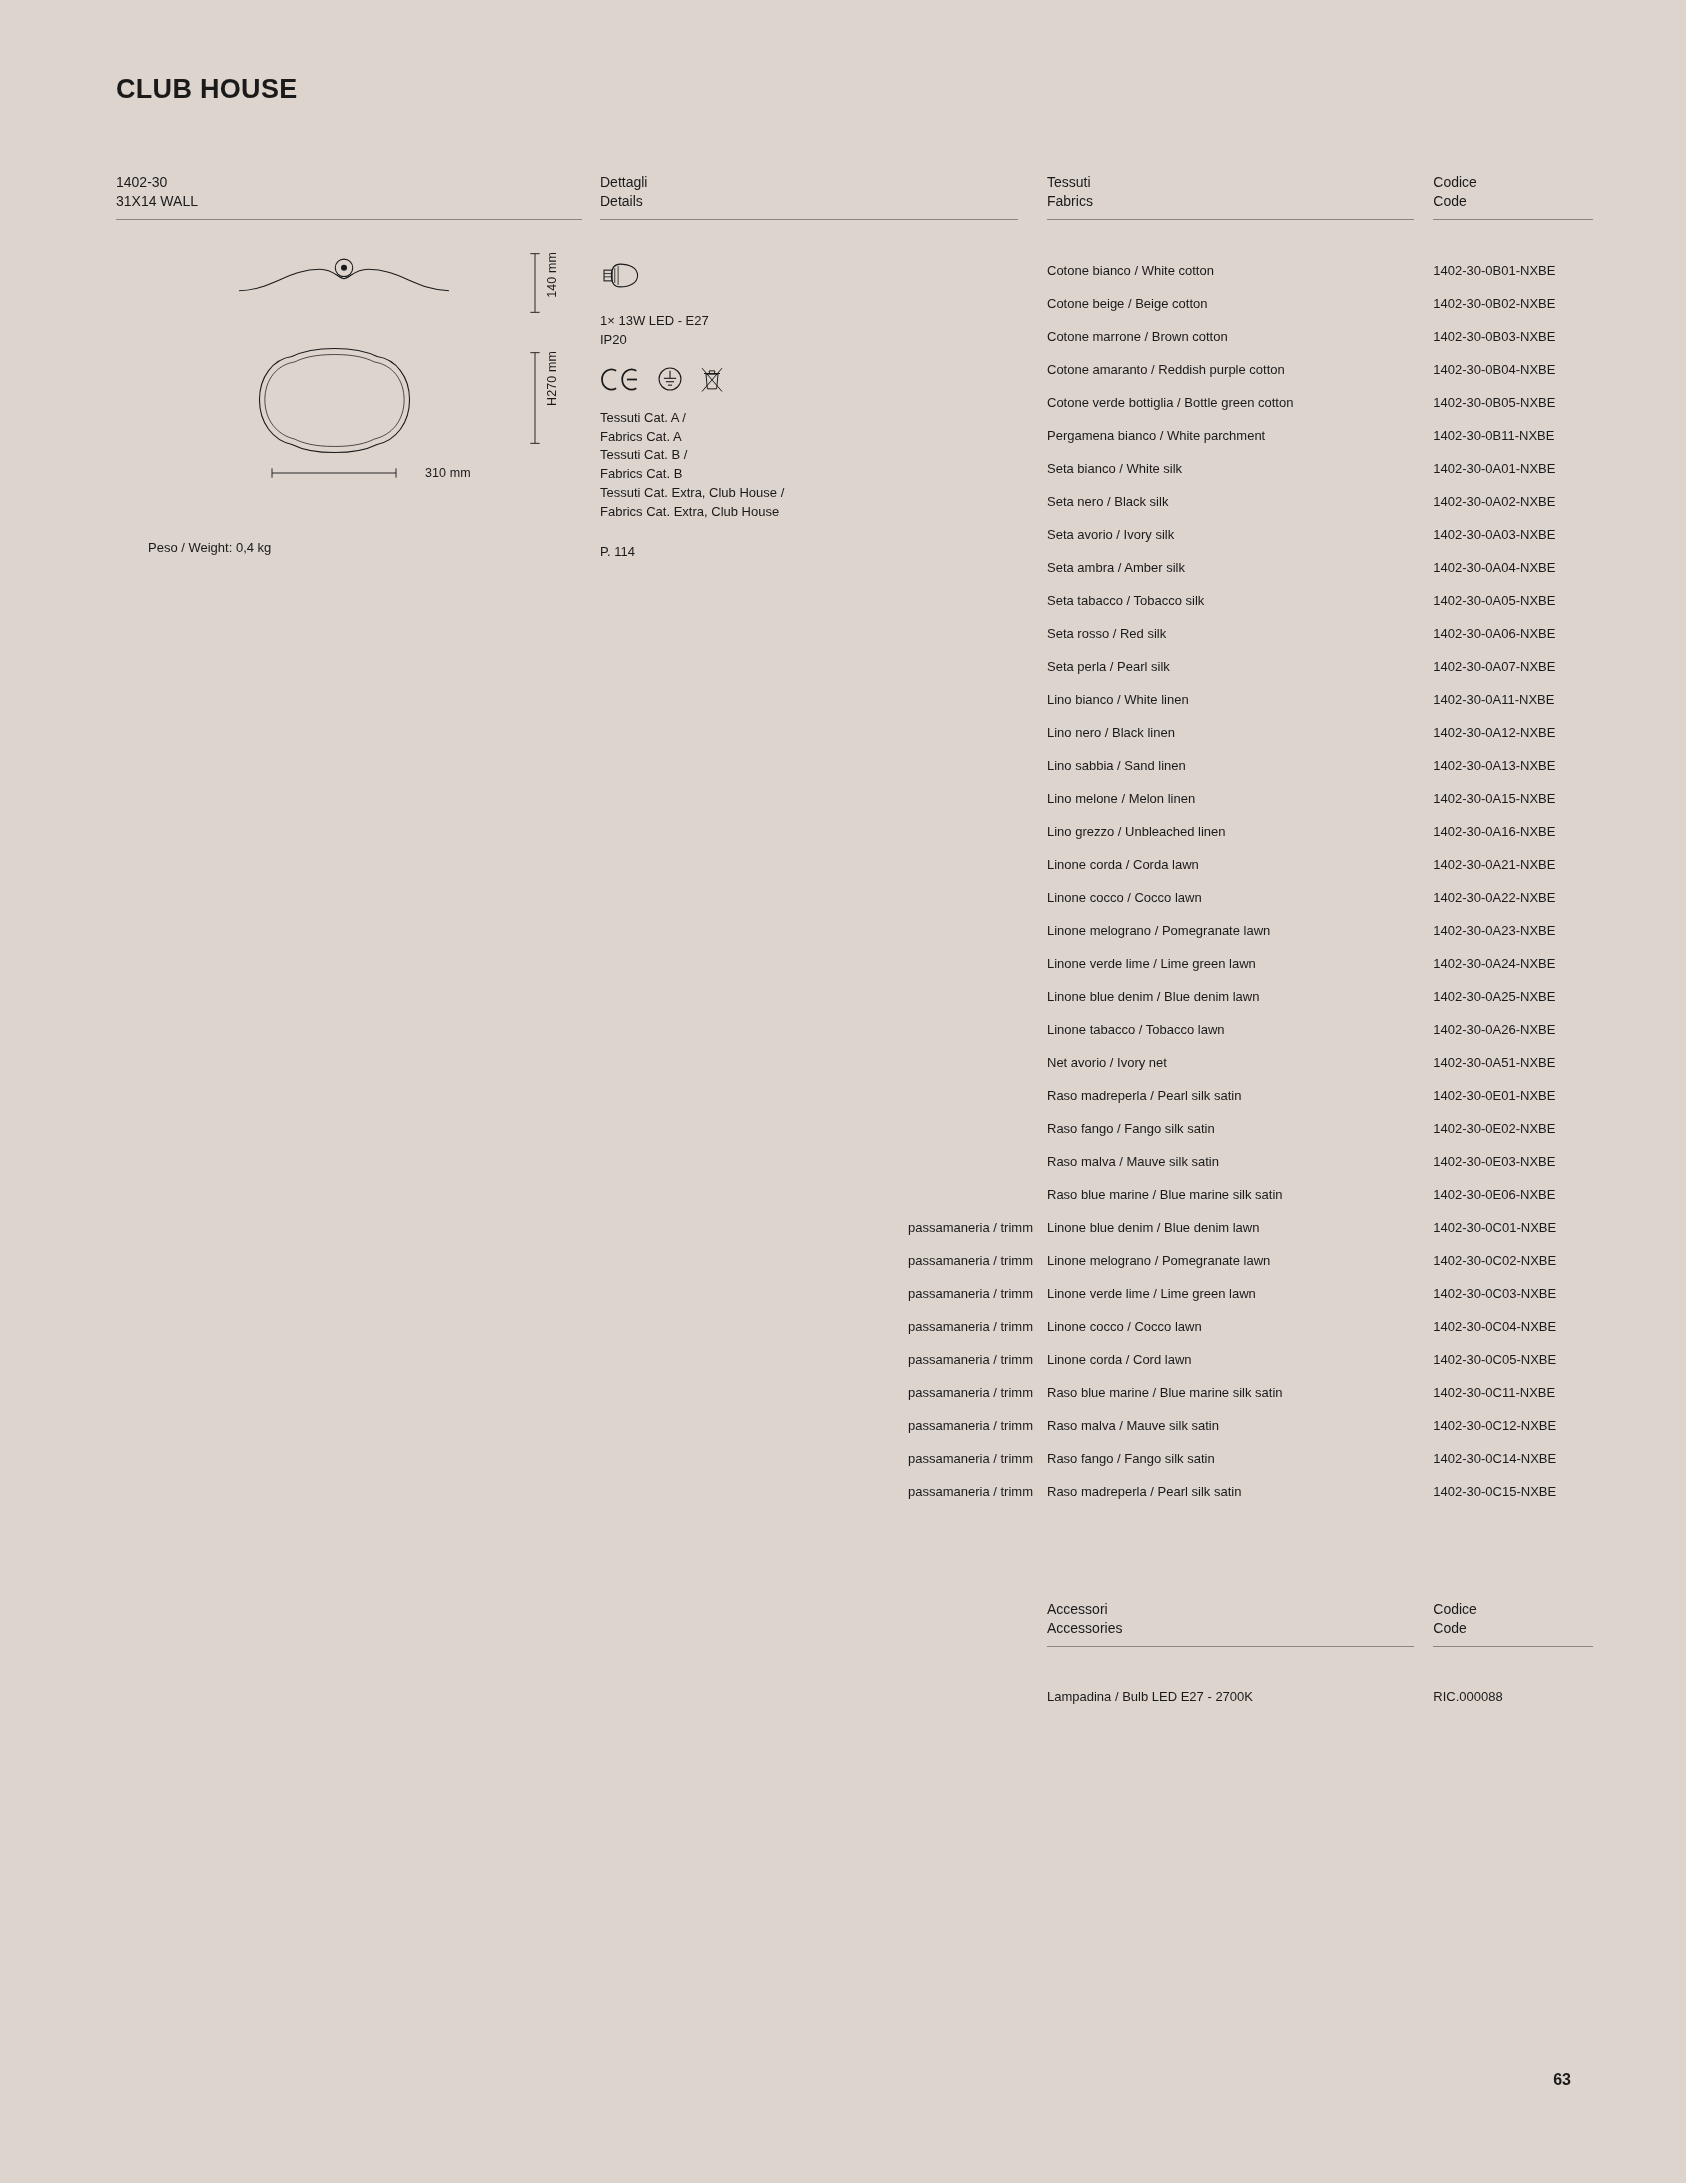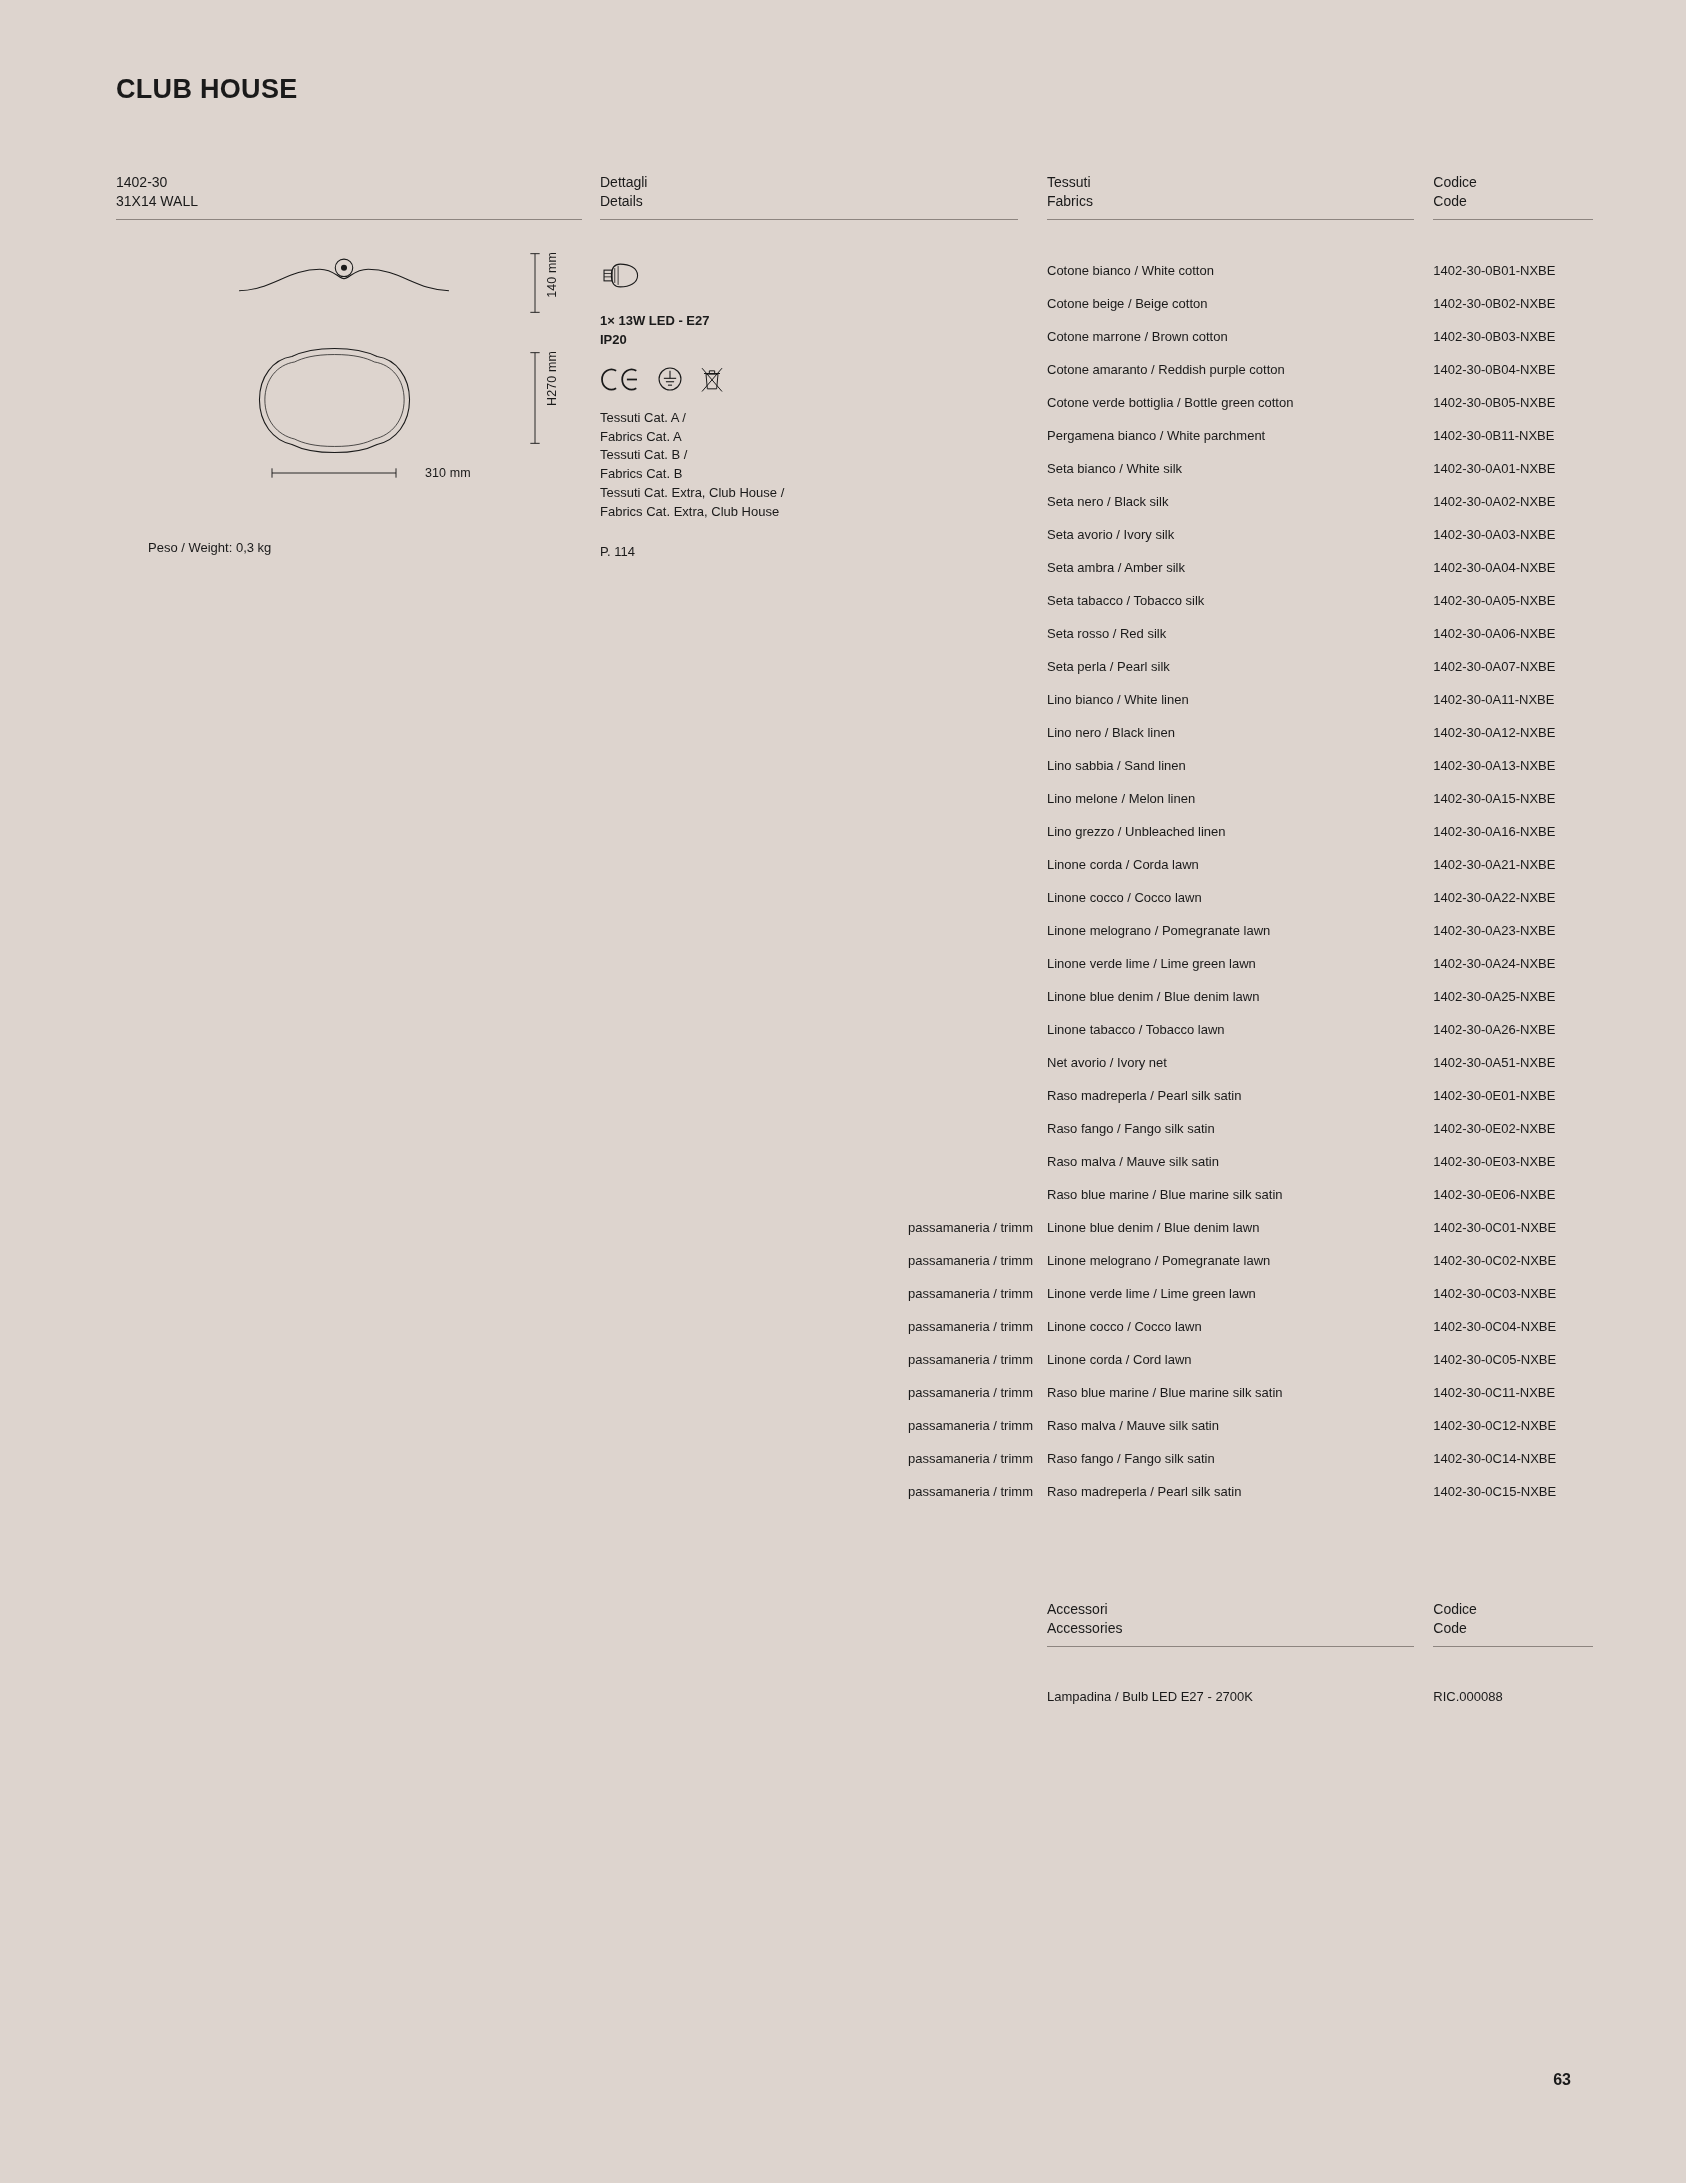--- a/index.html
+++ b/index.html
@@ -189,41 +189,41 @@
 
       <svg width="128" height="12" style="position:absolute; left:154px; top:224px;" viewBox="0 0 190 18">
         <line x1="2" y1="9" x2="188" y2="9" stroke="#1a1a1a" stroke-width="1.4"></line>
         <line x1="2" y1="2" x2="2" y2="16" stroke="#1a1a1a" stroke-width="1.4"></line>
         <line x1="188" y1="2" x2="188" y2="16" stroke="#1a1a1a" stroke-width="1.4"></line>
       </svg>
       <span class="dim-label-h" style="left:301px; top:223px;margin-left:8px;">310 mm</span>
     </div>
   </div>
 
-  <div id="weight-line">Peso / Weight: 0,3 kg</div>
+  <div id="weight-line">Peso / Weight: 0,4 kg</div>
 
   <div id="details-col">
     <div class="col-head">
       <div>Dettagli</div>
       <div>Details</div>
     </div>
     <div class="rule"></div>
 
     <div id="details-body">
 
       <svg width="51" height="31" viewBox="0 0 76 46">
         <path d="M30 6 C 44 6, 56 12, 56 23 C 56 34, 44 40, 30 40 C 22 40, 17 34, 17 23 C 17 12, 22 6, 30 6 Z" fill="none" stroke="#1a1a1a" stroke-width="1.6"></path>
         <rect x="6" y="15" width="12" height="16" fill="none" stroke="#1a1a1a" stroke-width="1.6"></rect>
         <line x1="6" y1="20" x2="18" y2="20" stroke="#1a1a1a" stroke-width="1.2"></line>
         <line x1="6" y1="25" x2="18" y2="25" stroke="#1a1a1a" stroke-width="1.2"></line>
         <line x1="22" y1="12" x2="22" y2="34" stroke="#1a1a1a" stroke-width="1.2"></line>
         <line x1="27" y1="9" x2="27" y2="37" stroke="#1a1a1a" stroke-width="1.2"></line>
       </svg>
 
-      <div class="det-block" style="margin-top:21.6px;font-weight:bold;">
+      <div class="det-block" style="margin-top:21.6px;">
         <div>1× 13W LED - E27</div>
         <div>IP20</div>
       </div>
 
       <div class="icon-row">
 
         <svg width="39" height="23" viewBox="0 0 58 34">
           <path d="M24 4 A 14 15 0 1 0 24 30" fill="none" stroke="#1a1a1a" stroke-width="2.6"></path>
           <path d="M54 4 A 14 15 0 1 0 54 30" fill="none" stroke="#1a1a1a" stroke-width="2.6"></path>
           <line x1="40" y1="17" x2="55" y2="17" stroke="#1a1a1a" stroke-width="2.6"></line>

